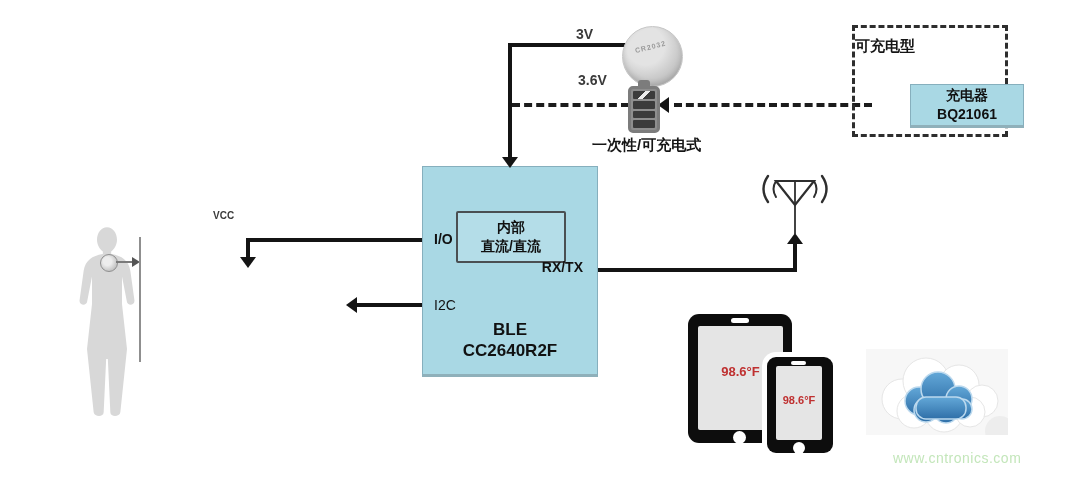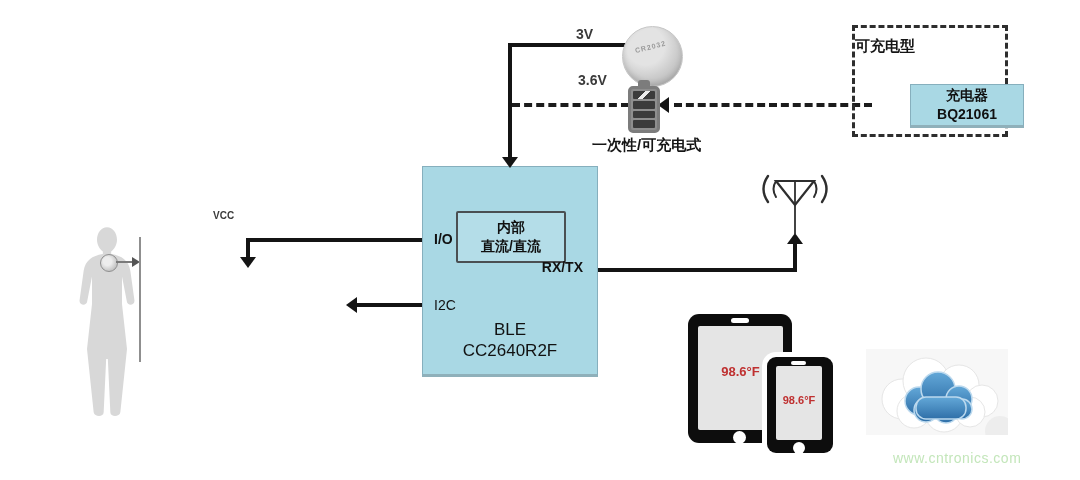--- a/index.html
+++ b/index.html
@@ -93,21 +93,21 @@
   <div class="abs ah ah-left" style="left:346px;top:297px;"></div>
 
   <div class="abs" style="left:422px;top:166px;width:176px;height:211px;background:#a9d8e4;border:1px solid #86afbd;border-bottom:3px solid #8fb0ba;box-sizing:border-box;">
     <div class="innerbox abs" style="left:33px;top:8px;width:106px;height:48px;margin-top:36px;">
       <div>内部</div>
       <div>直流/直流</div>
     </div>
     <div class="abs" style="left:11px;top:64px;font-weight:bold;font-size:14px;">I/O</div>
     <div class="abs" style="right:14px;top:92px;font-weight:bold;font-size:14px;">RX/TX</div>
     <div class="abs" style="left:11px;top:130px;font-weight:normal;font-size:14px;">I2C</div>
-    <div class="abs" style="left:0;right:0;top:152px;text-align:center;font-weight:normal;font-size:17px;line-height:1.25;">
+    <div class="abs" style="left:0;right:0;top:152px;text-align:center;font-weight:bold;font-size:17px;line-height:1.25;">
       <div>BLE</div>
       <div>CC2640R2F</div>
     </div>
   </div>
 
   <div class="abs hline" style="left:508px;top:43px;width:134px;"></div>
   <div class="abs vline" style="left:508px;top:43px;height:115px;"></div>
   <div class="abs ah ah-down" style="left:502px;top:157px;"></div>
   <div class="abs lbl" style="left:576px;top:26px;">3V</div>
   <div class="abs coin" style="left:622px;top:26px;">

